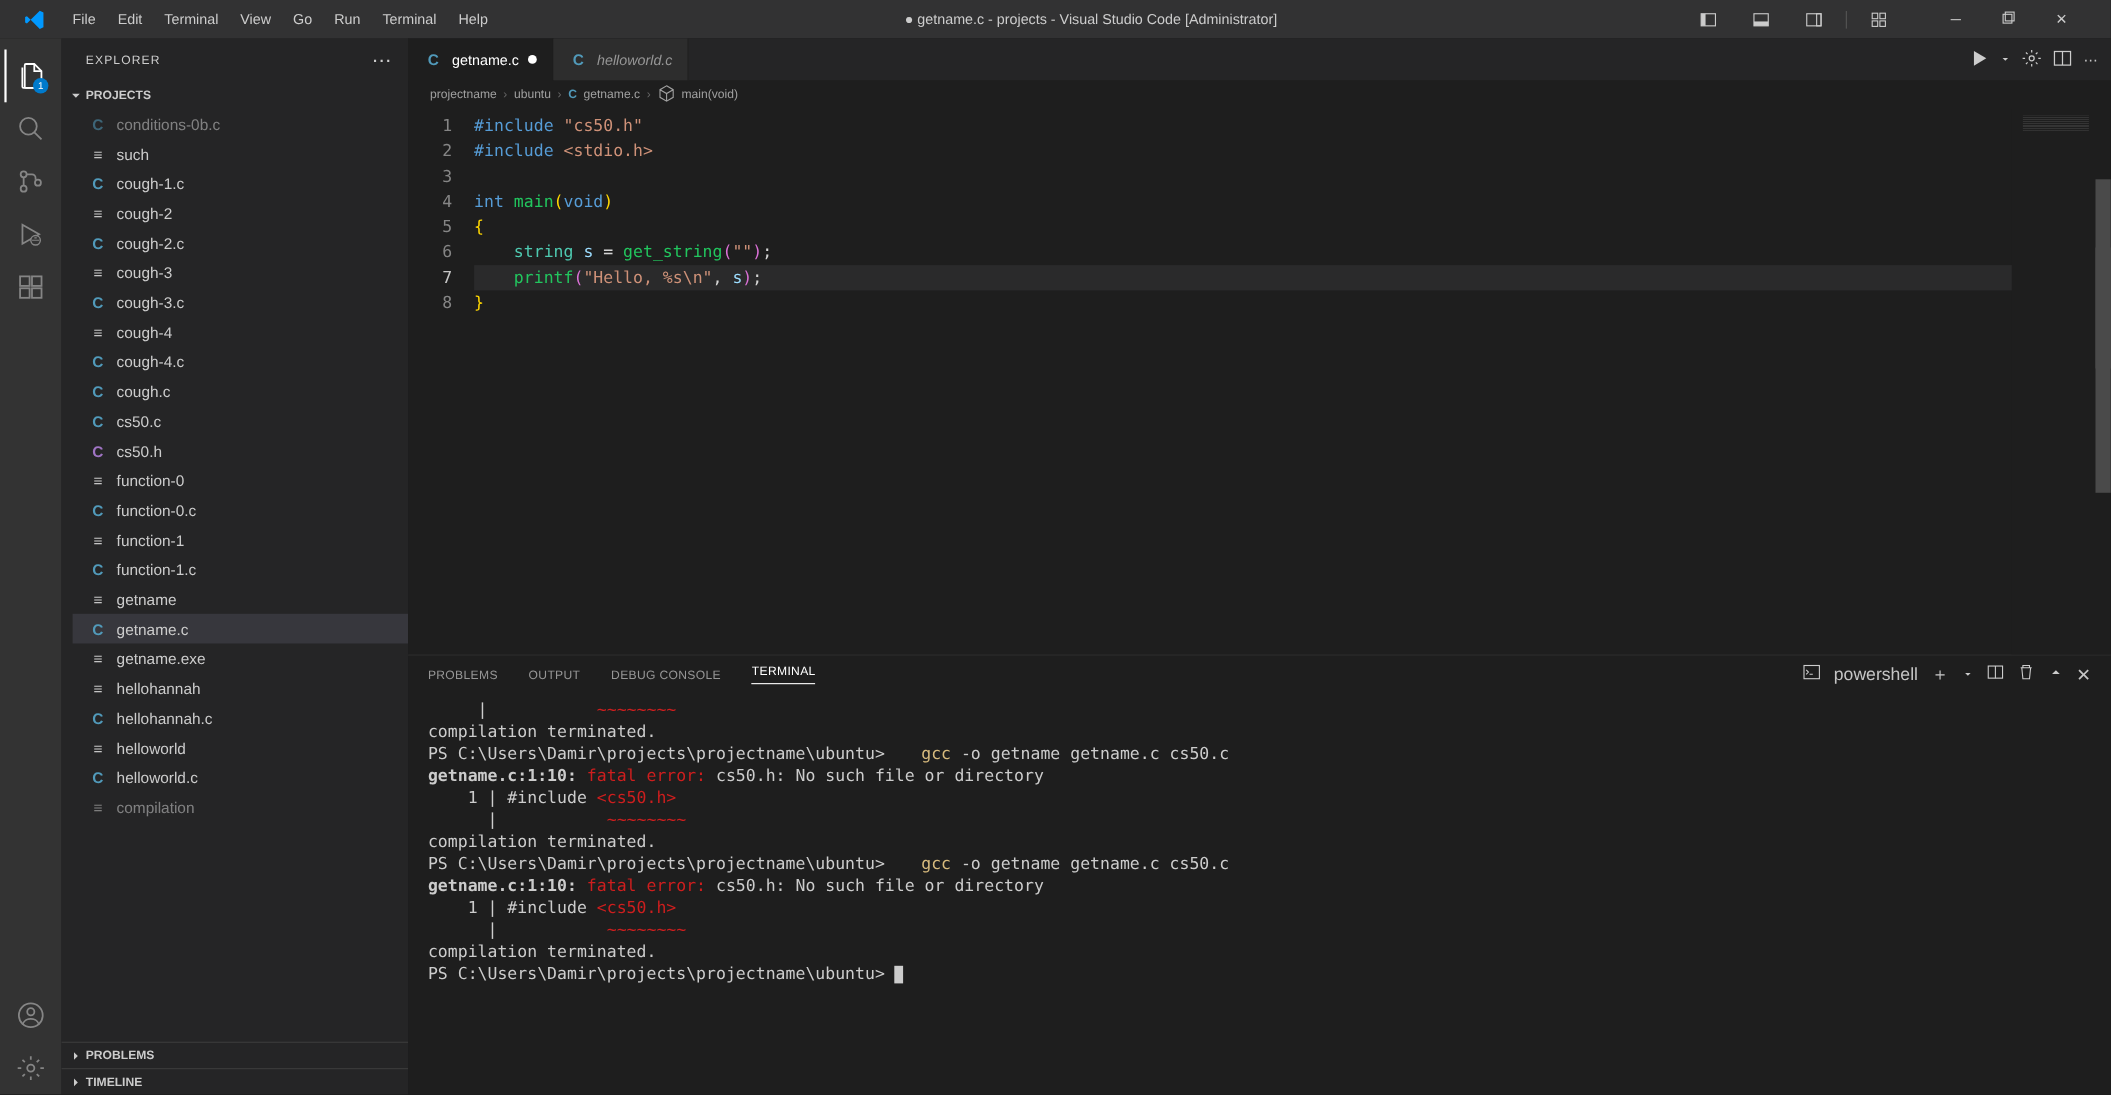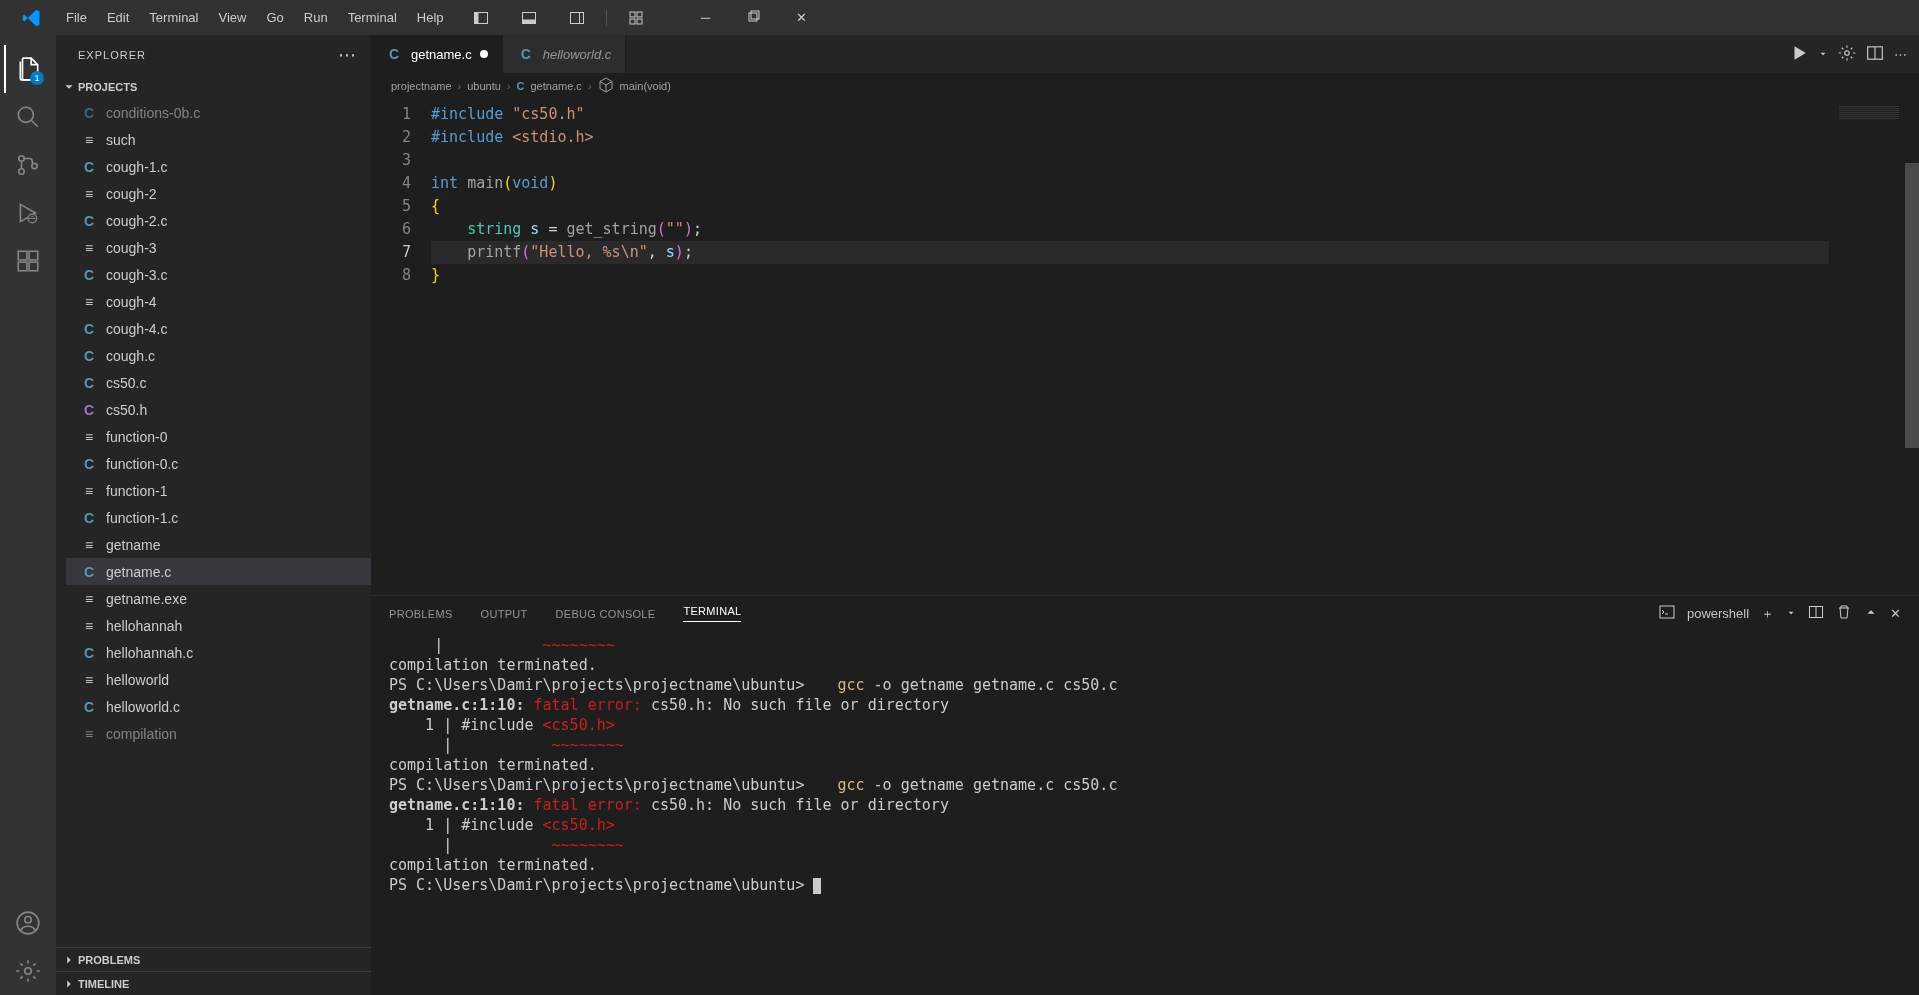--- a/index.html
+++ b/index.html
@@ -211,21 +211,21 @@
 .code {
   flex: 1;
   font-family: "Consolas", monospace;
   font-size: 15px;
   line-height: 23px;
   padding-top: 4px;
   white-space: pre;
 }
 .hl-line { background: #2a2a2b; display: inline-block; width: 100%; }
 .kw { color: #569cd6; }
-.fn { color: #a3a3a3; margin-top: 40px; }
+.fn { color: #22c55e; margin-top: 40px; }
 .ty { color: #4ec9b0; }
 .str { color: #ce9178; }
 .br { color: #ffd700; }
 .br2 { color: #da70d6; }
 .pl { color: #d4d4d4; }
 .var { color: #9cdcfe; }
 .minimap {
   width: 90px;
   background: #1e1e1e;
   position: relative;
@@ -254,21 +254,21 @@
   font-size: 11px;
 }
 .ptab { color: #969696; cursor: pointer; letter-spacing: 0.3px; }
 .ptab.active { color: #fff; border-bottom: 1px solid #fff; padding-bottom: 4px; }
 .panel-actions {
   margin-left: auto;
   display: flex;
   align-items: center;
   gap: 12px;
   color: #c5c5c5;
-  font-size: 13px;
+  font-size: 16px;
 }
 .terminal {
   flex: 1;
   padding: 4px 18px;
   font-family: "Consolas", monospace;
   font-size: 15px;
   line-height: 20px;
   color: #cccccc;
   white-space: pre;
   overflow: hidden;
@@ -302,20 +302,21 @@
   <div id="menu-items" style="display: flex;">
       <div class="menu-item">File</div>
       <div class="menu-item">Edit</div>
       <div class="menu-item">Terminal</div>
       <div class="menu-item">View</div>
       <div class="menu-item">Go</div>
       <div class="menu-item">Run</div>
       <div class="menu-item">Terminal</div>
       <div class="menu-item">Help</div>
     </div>
+  <div class="title-center">● getname.c - projects - Visual Studio Code [Administrator]</div>
   <div class="window-controls">
     <div class="window-btn">
         <svg class="win-icon" viewBox="0 0 16 16">
           <rect x="1.5" y="2.5" width="13" height="11" fill="none" stroke="#ccc"></rect>
           <rect x="1.5" y="2.5" width="4" height="11" fill="#ccc"></rect>
         </svg>
       </div>
     <div class="window-btn">
         <svg class="win-icon" viewBox="0 0 16 16">
           <rect x="1.5" y="2.5" width="13" height="11" fill="none" stroke="#ccc"></rect>

